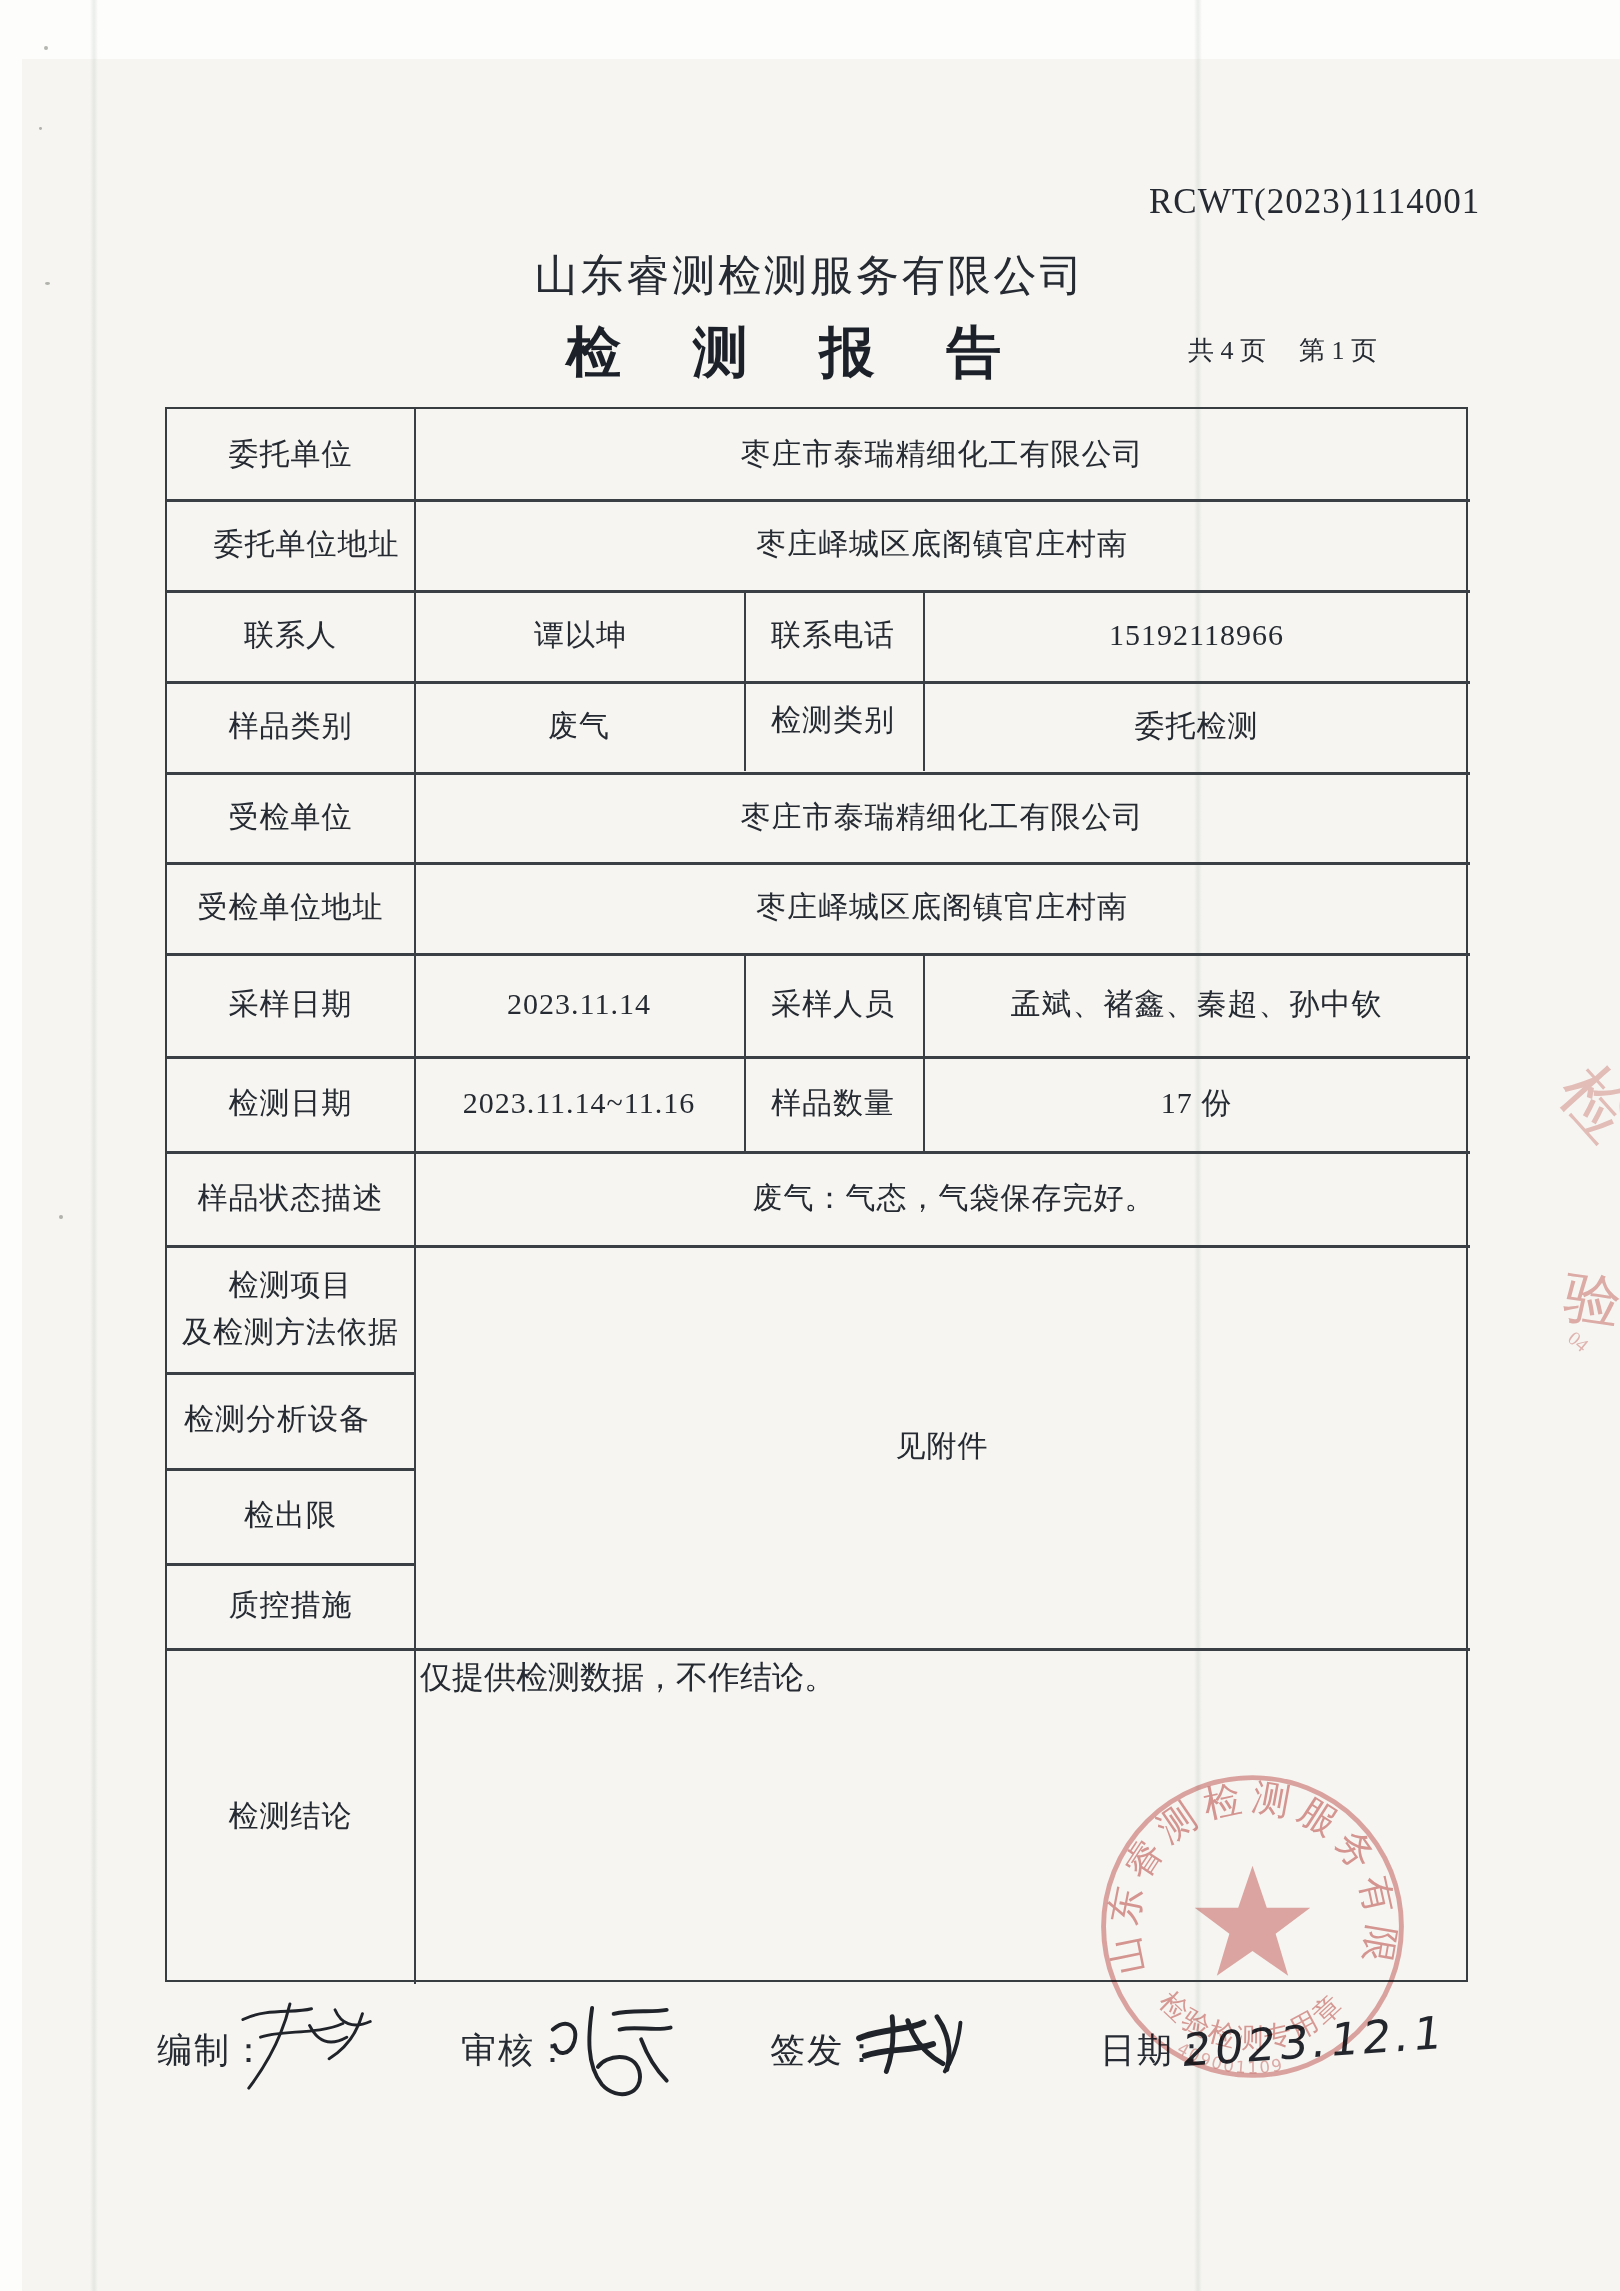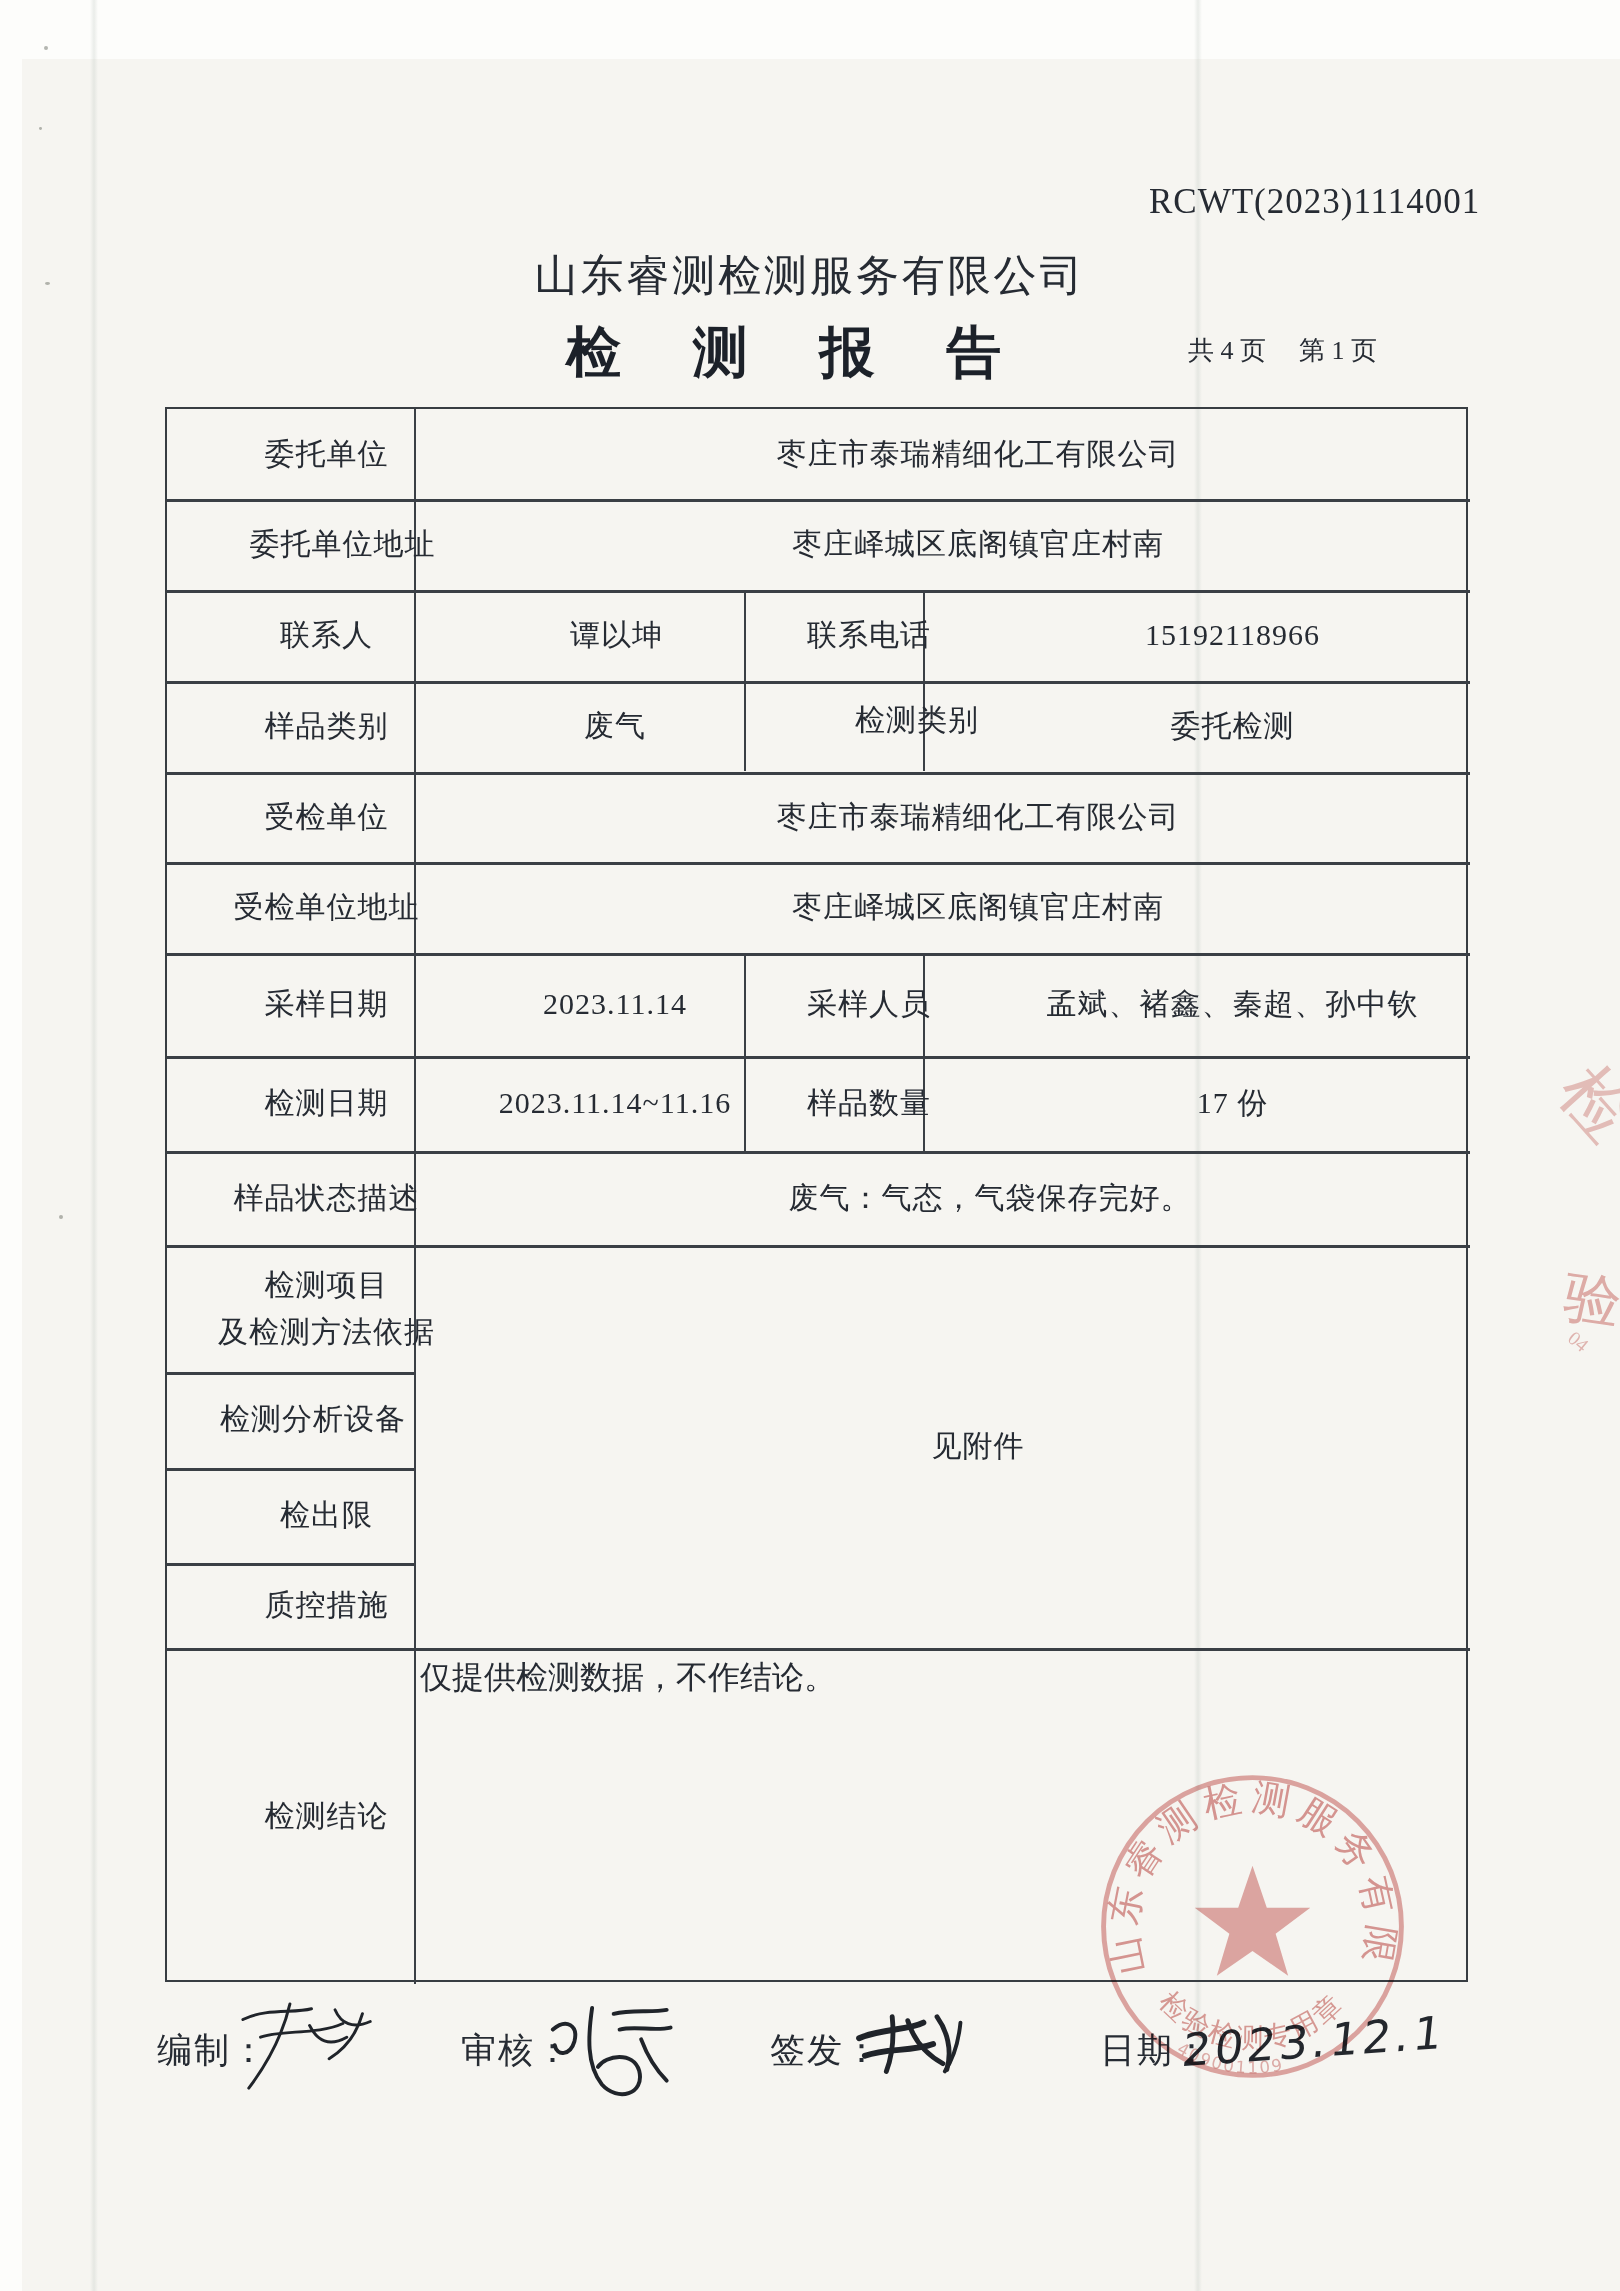--- a/index.html
+++ b/index.html
@@ -17,21 +17,21 @@
   .hdr-co{position:absolute;left:0;top:247px;width:1620px;text-align:center;font-size:43px;letter-spacing:2.9px;}
   .hdr-title{position:absolute;left:0;top:316px;width:1596px;text-align:center;font-size:55px;font-weight:bold;letter-spacing:29px;color:#1c2129;}
   .hdr-pages{position:absolute;left:1188px;top:333px;font-size:26px;white-space:nowrap;}
   .hdr-pages span{margin-right:33px;}
   
   #tbl{position:absolute;left:165px;top:407px;width:1303px;height:1575px;border:2.9px solid #383d42;box-sizing:border-box;}
   .vline,.hline{position:absolute;background:#3a3f45;}
   .vline{width:2px;}
   .hline{height:2.9px;left:0;width:1303px;}
   .cell{position:absolute;display:flex;align-items:center;justify-content:center;
-    font-size:30px;letter-spacing:1px;text-align:center;line-height:1.55;padding-left:36px;}
+    font-size:30px;letter-spacing:1px;text-align:center;line-height:1.55;}
   .cell.lab{font-size:30px;}
   .concl-text{position:absolute;left:253px;top:1247px;width:980px;text-align:left;font-size:32px;}
   
   .foot-lab{position:absolute;font-size:35px;letter-spacing:2px;}
   .sig{position:absolute;}
   .sig path{fill:none;stroke:#20242a;stroke-linecap:round;stroke-linejoin:round;}
   .hand-date{position:absolute;left:1182px;top:2015px;font-family:"DejaVu Sans",sans-serif;
     font-size:45px;font-weight:500;color:#23272d;transform:rotate(-4deg) skewX(-10deg);letter-spacing:3.9px;}
   
   #stamp{position:absolute;left:1083px;top:1757px;mix-blend-mode:multiply;filter:blur(0.4px);opacity:.92;}
@@ -87,21 +87,21 @@
     <div class="cell lab" style="left:16px;top:90px;width:247px;height:91px;">委托单位地址</div>
     <div class="cell" style="left:247px;top:90px;width:1056px;height:91px;">枣庄峄城区底阁镇官庄村南</div>
 
     <div class="cell lab" style="left:0;top:181px;width:247px;height:90px;">联系人</div>
     <div class="cell" style="left:247px;top:181px;width:333px;height:90px;">谭以坤</div>
     <div class="cell lab" style="left:577px;top:181px;width:178px;height:90px;">联系电话</div>
     <div class="cell" style="left:756px;top:181px;width:547px;height:90px;">15192118966</div>
 
     <div class="cell lab" style="left:0;top:272px;width:247px;height:91px;">样品类别</div>
     <div class="cell" style="left:247px;top:272px;width:330px;height:91px;">废气</div>
-    <div class="cell lab" style="left:577px;top:272px;width:178px;height:78px;margin-left:48px;">检测类别</div>
+    <div class="cell lab" style="left:577px;top:272px;width:178px;height:78px;">检测类别</div>
     <div class="cell" style="left:756px;top:272px;width:547px;height:91px;">委托检测</div>
 
     <div class="cell lab" style="left:0;top:363px;width:247px;height:90px;">受检单位</div>
     <div class="cell" style="left:247px;top:363px;width:1056px;height:90px;">枣庄市泰瑞精细化工有限公司</div>
 
     <div class="cell lab" style="left:0;top:453px;width:247px;height:91px;">受检单位地址</div>
     <div class="cell" style="left:247px;top:453px;width:1056px;height:91px;">枣庄峄城区底阁镇官庄村南</div>
 
     <div class="cell lab" style="left:0;top:544px;width:247px;height:103px;">采样日期</div>
     <div class="cell" style="left:247px;top:544px;width:330px;height:103px;">2023.11.14</div>

